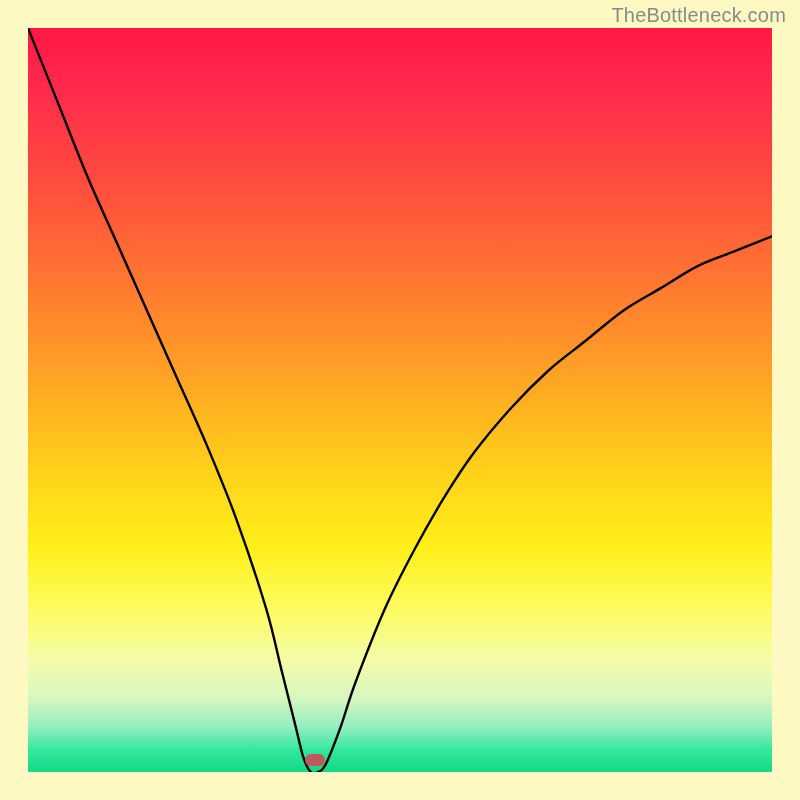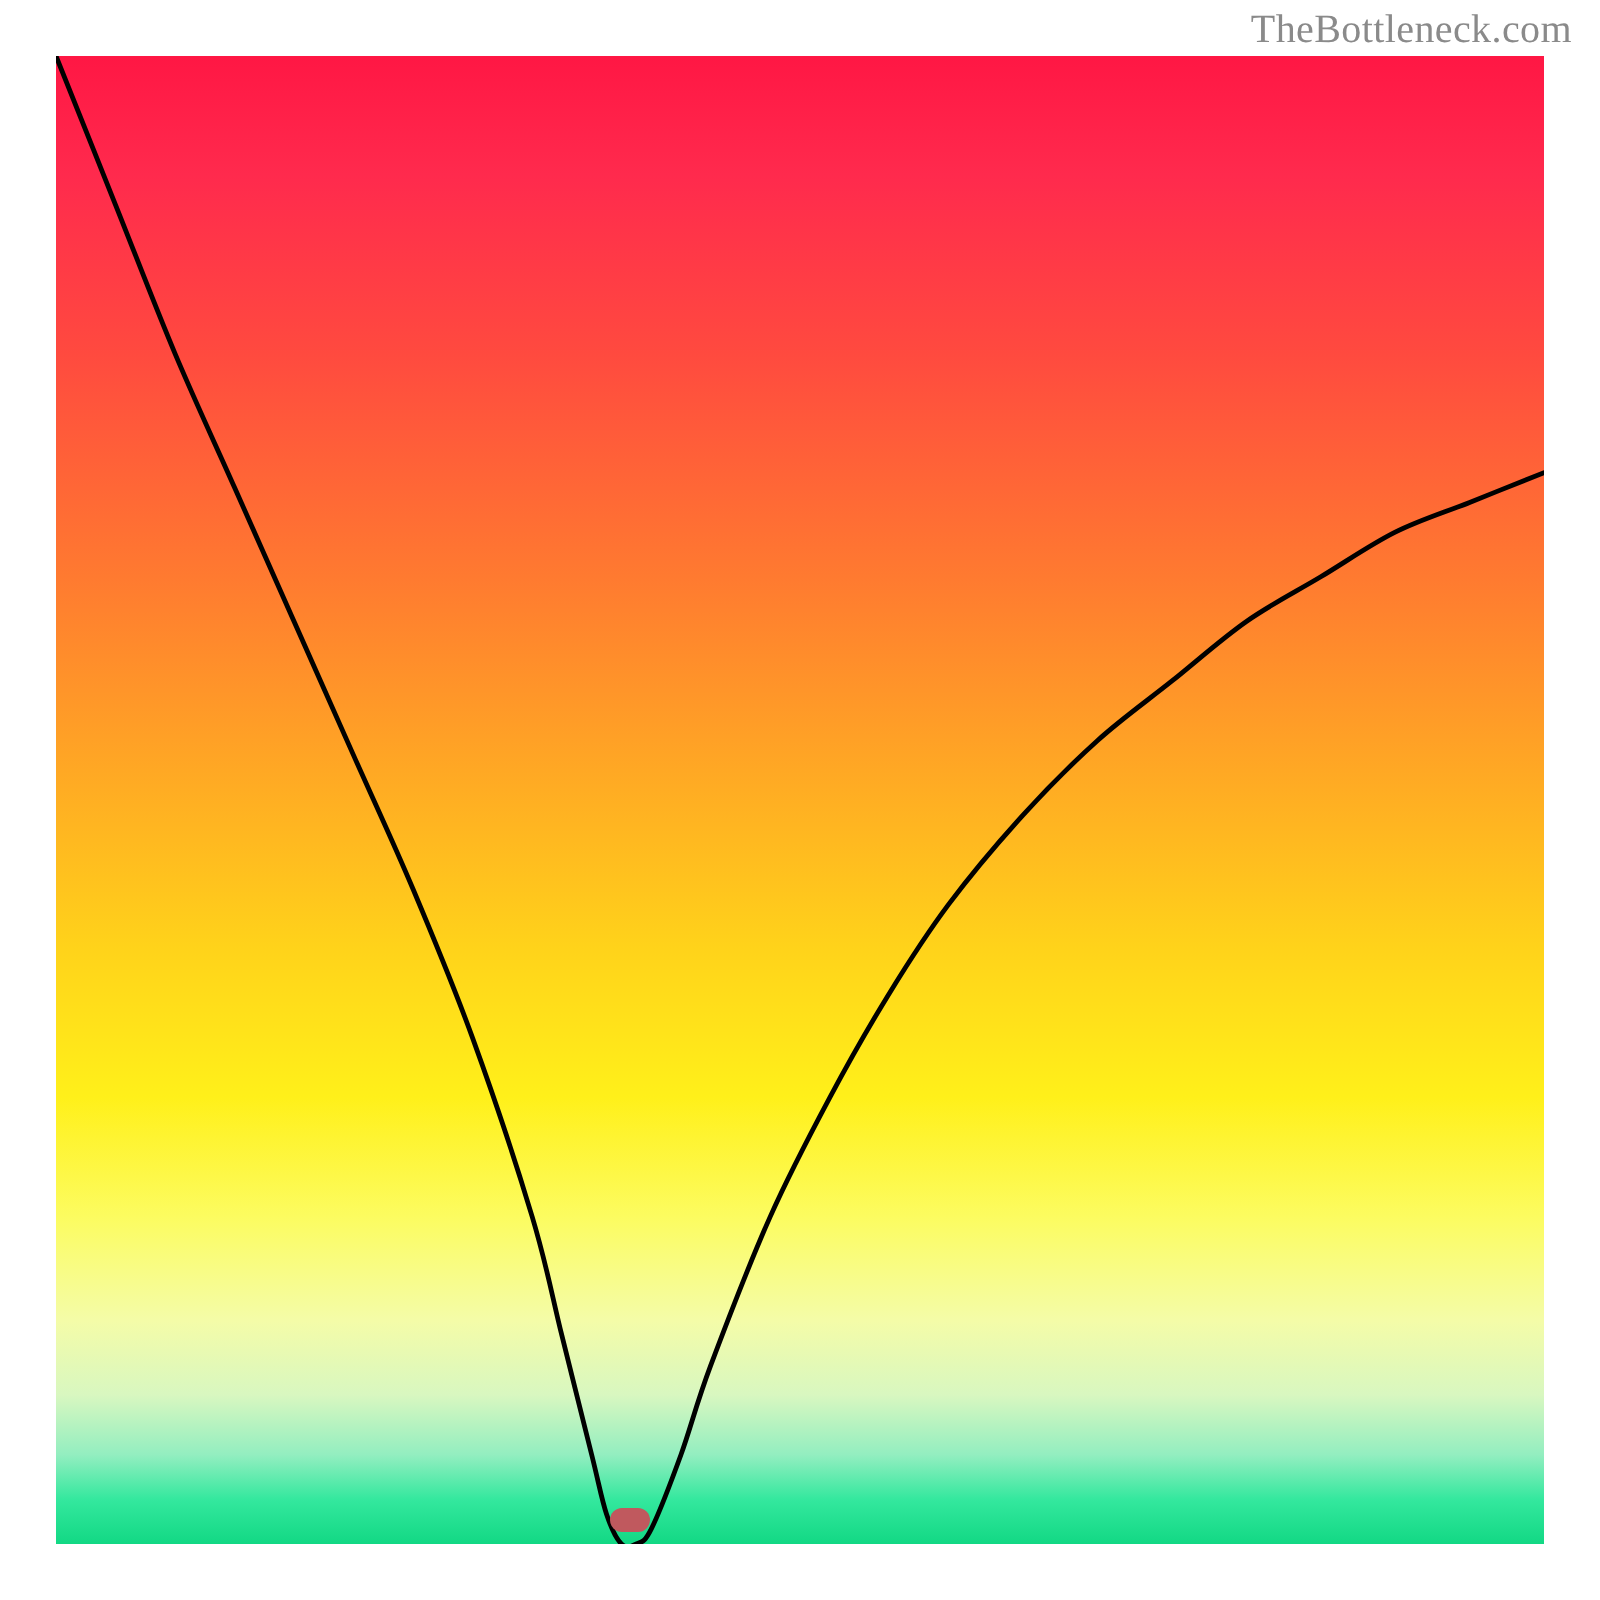--- a/index.html
+++ b/index.html
@@ -7,22 +7,21 @@
     padding: 0;
     width: 800px;
     height: 800px;
     background: #000;
     overflow: hidden;
     font-family: Arial, Helvetica, sans-serif;
   }
   .frame {
     position: absolute;
     inset: 0;
-    background: #ffffff;
-    font-family: Liberation Serif, serif;
+    background: #fef9c3;
   }
   .plot-wrap {
     position: absolute;
     left: 28px;
     top: 28px;
     width: 744px;
     height: 744px;
     overflow: hidden;
   }
   .gradient {

